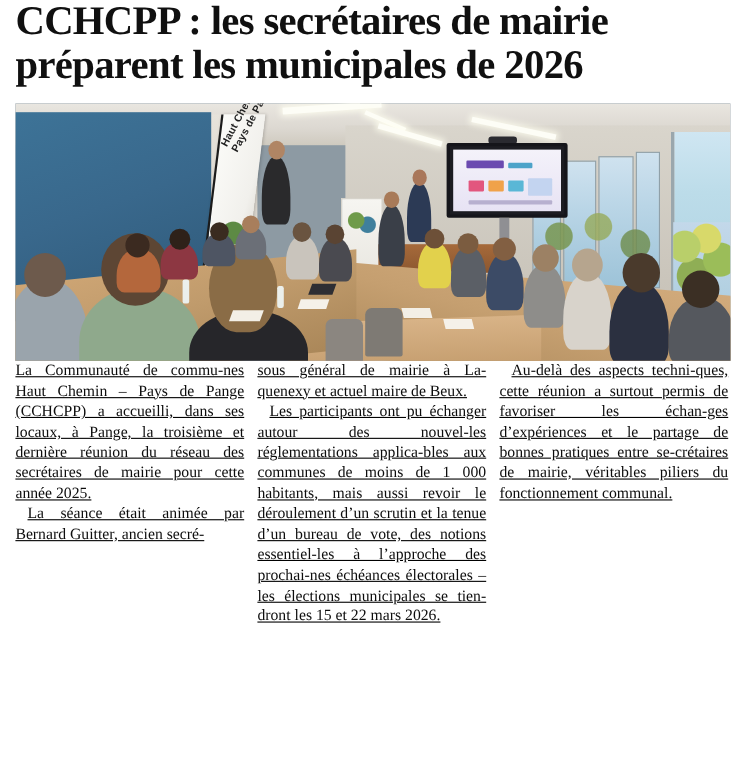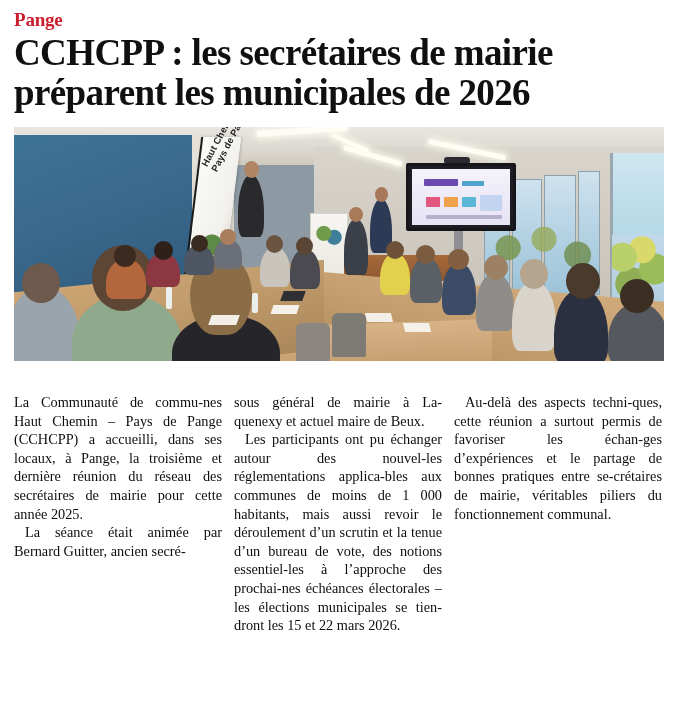--- a/index.html
+++ b/index.html
@@ -236,25 +236,26 @@
     font-family: "Liberation Serif", "DejaVu Serif", serif;
     font-weight: bold;
     font-size: 14.4px;
     line-height: 18px;
     color: #151515;
     letter-spacing: -0.05px;
   }
 
   
   .body-cols {
-    margin-top: 32px;
+    margin-top: 0;
     width: 650px;
     display: flex;
     gap: 12px;
     align-items: flex-start;
+    text-decoration: underline;
   }
   .col {
     width: 208px;
     font-family: "Liberation Serif", "DejaVu Serif", serif;
     font-size: 14.3px;
     line-height: 18.6px;
     text-align: justify;
     color: #0d0d0d;
     hyphens: manual;
   }
@@ -262,21 +263,20 @@
     margin: 0;
     text-indent: 11px;
   }
   .col p.no-indent { text-indent: 0; }
 </style>
 </head>
 <body>
 
 <div class="page">
 
-  <div class="kicker">Pange</div>
 
   <h1 class="headline">CCHCPP : les secrétaires de mairie
 préparent les municipales de 2026</h1>
 
   <div class="photo-wrap">
     <div class="photo">
 
       <div class="ph-ceiling"></div>
       <div class="ph-wall-right"></div>
       <div class="ph-blue-wall2"></div>

